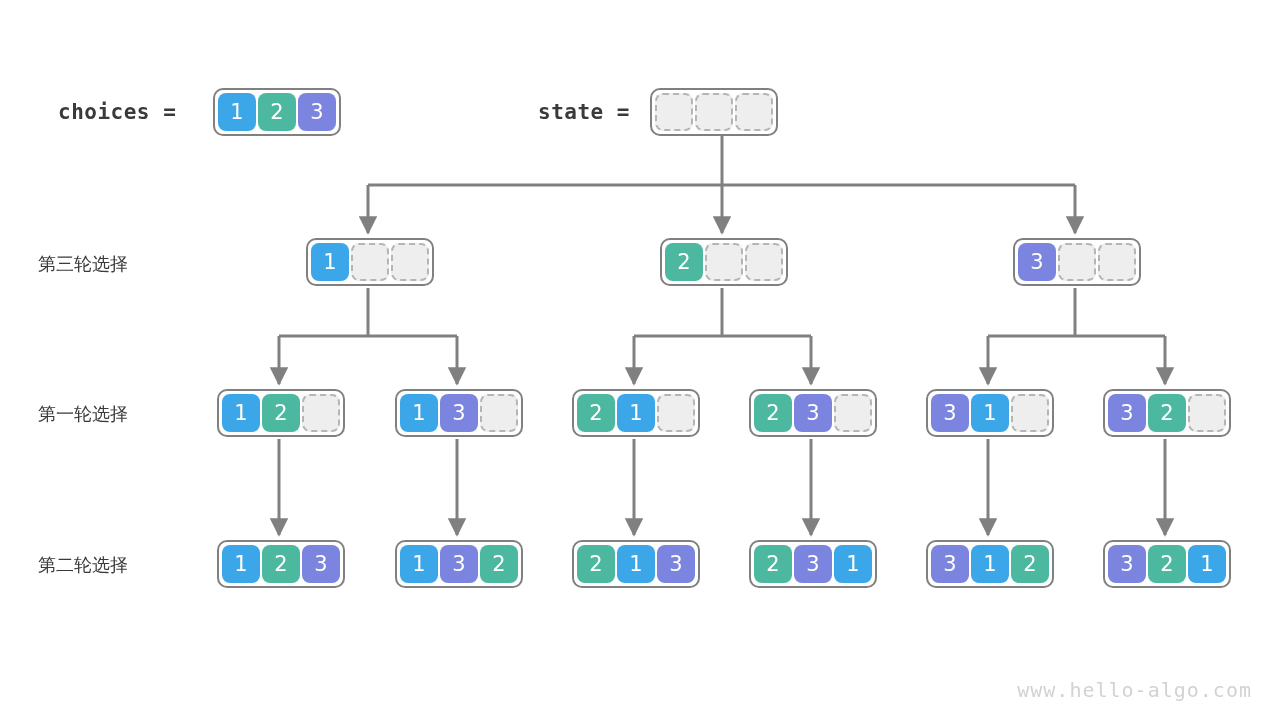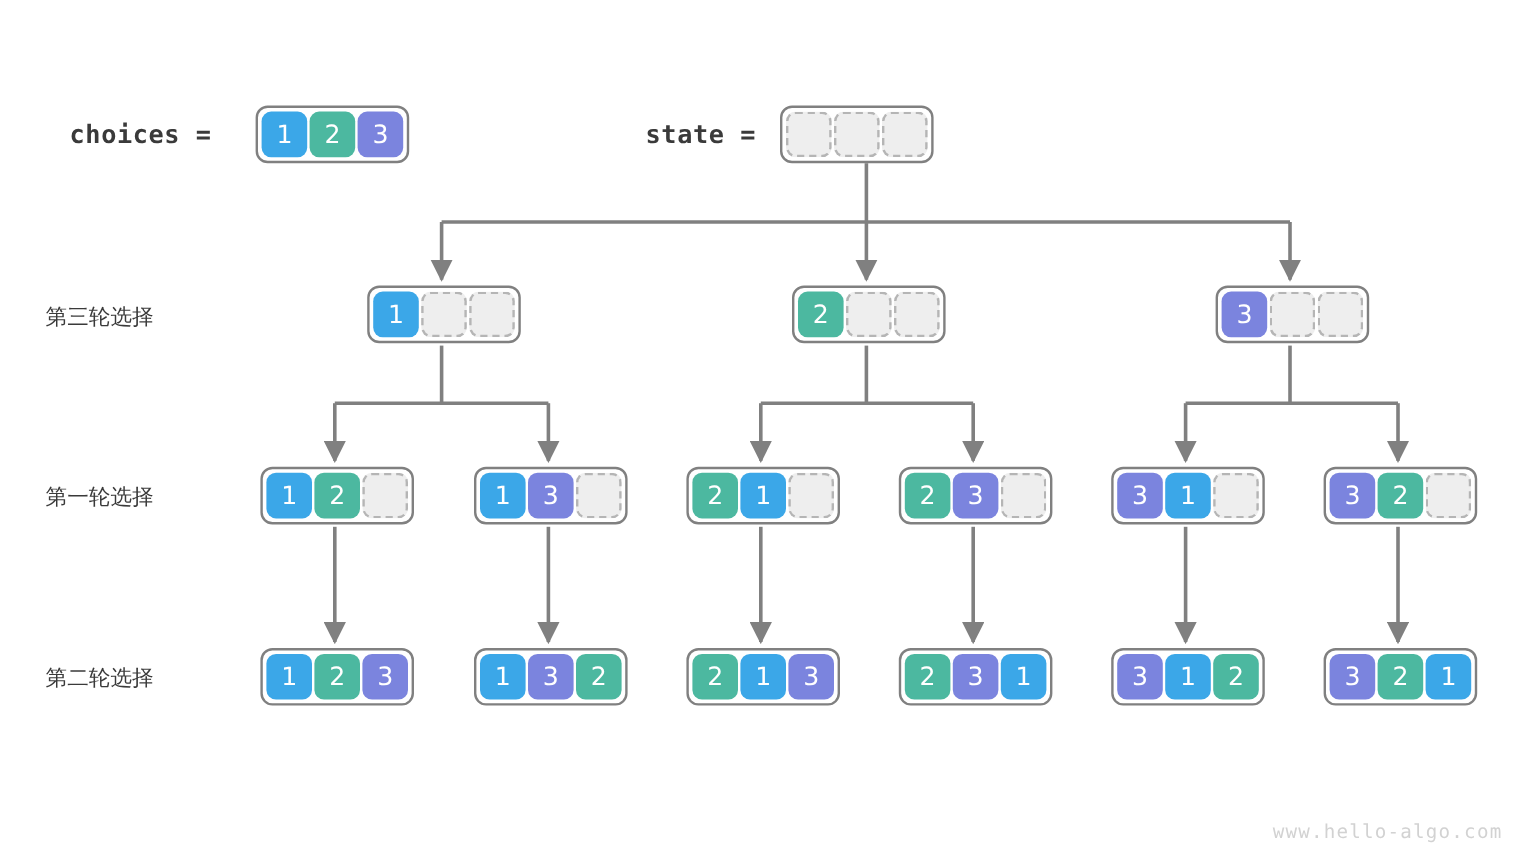--- a/index.html
+++ b/index.html
@@ -88,21 +88,21 @@
   .cell.c1 { background: #3BA7E8; }
   .cell.c2 { background: #4CB8A0; }
   .cell.c3 { background: #7B84DE; }
 
   
   #watermark {
     position: absolute;
     right: 28px;
     bottom: 18px;
     font-family: "DejaVu Sans Mono", "Liberation Mono", monospace;
-    font-size: 16px;
+    font-size: 20px;
     color: #d2d2d2;
     letter-spacing: 1px;
     white-space: nowrap;
   }
 </style>
 </head>
 <body>
 
 <div id="canvas">
 

